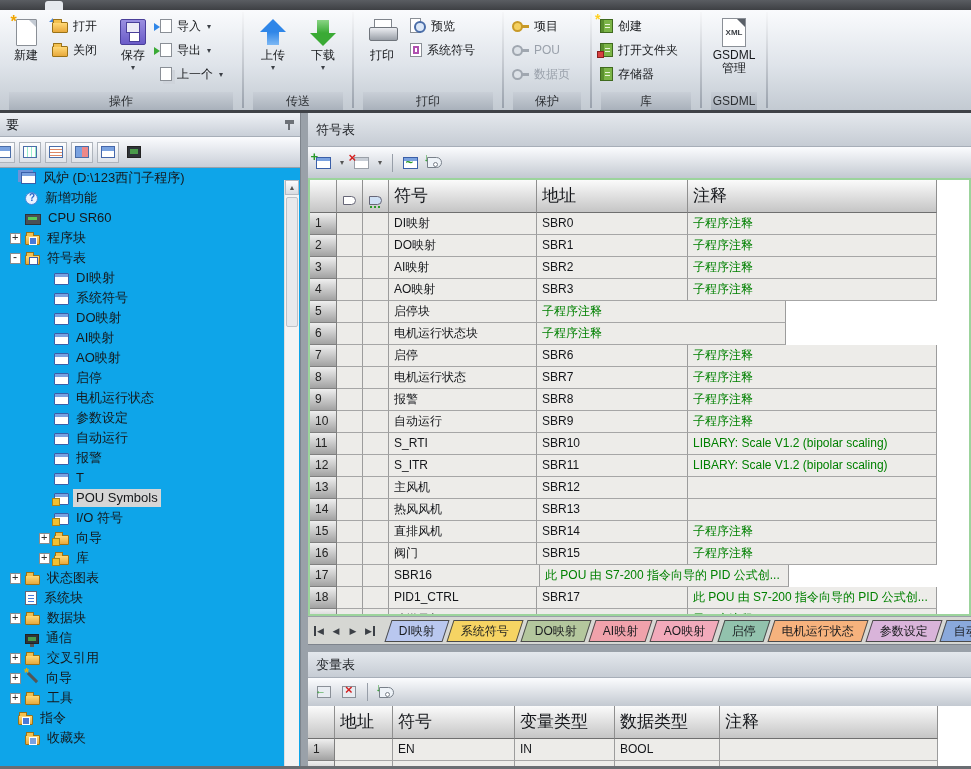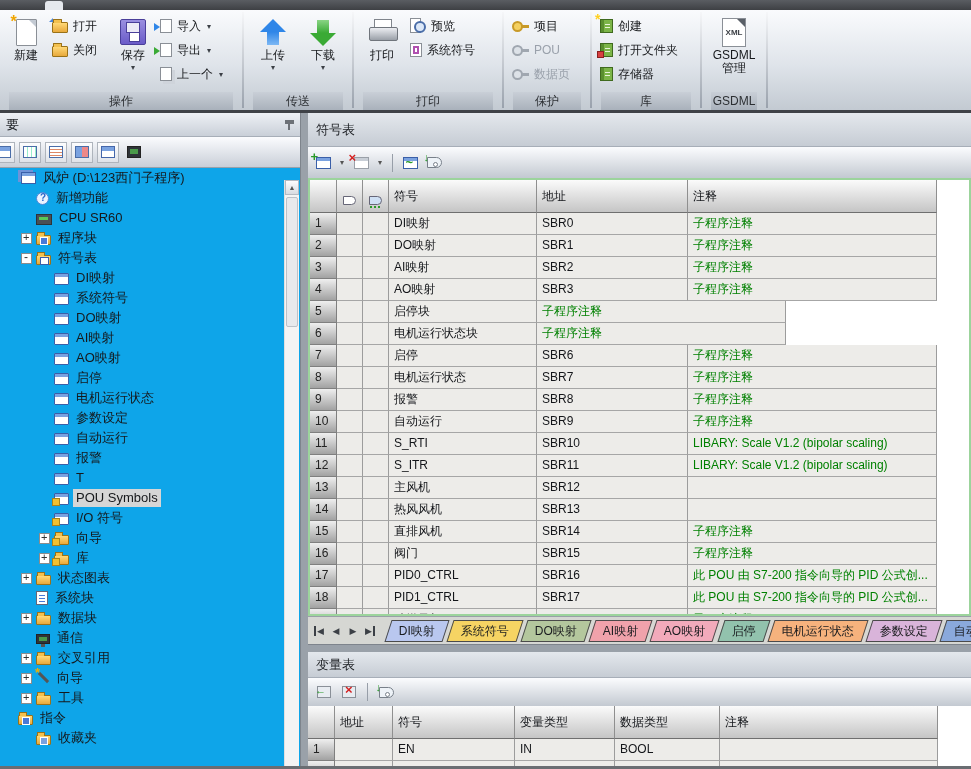--- a/index.html
+++ b/index.html
@@ -90,21 +90,21 @@
   .mi.lines{background:repeating-linear-gradient(#fff 0 2px,#d86 2px 3px)}
   .mi.mix{background:linear-gradient(90deg,#7aa2e0 6px,#e88 6px)}
   .mi.chart{background:linear-gradient(#7aa2e0 4px,#fff 4px);border-color:#46a}
   .mi.mon{background:#2e3338;border-color:#222}
   .mi.mon::before{content:"";position:absolute;left:2px;top:2px;right:2px;bottom:3px;background:#4a9a4a}
 
   
   .tree{flex:1;background:#0ea5e9;position:relative;overflow:hidden;font-size:13px}
   .titem{height:20px;display:flex;align-items:center;gap:4px;white-space:nowrap;cursor:default}
   .titem[data-level="0"]{padding-left:3px}
-  .titem[data-level="1"]{padding-left:21px}
+  .titem[data-level="1"]{padding-left:10px}
   .titem[data-level="2"]{padding-left:39px}
   .exp{width:11px;height:11px;flex:none;position:relative}
   .titem[data-exp="plus"] .exp,.titem[data-exp="minus"] .exp{border:1px solid #8c8c8c;background:#fff}
   .titem[data-exp="plus"] .exp::before{content:"+";position:absolute;left:1px;top:-3px;font-size:11px;color:#333}
   .titem[data-exp="minus"] .exp::before{content:"-";position:absolute;left:2px;top:-4px;font-size:12px;color:#333}
   .tl{padding:0 3px;line-height:18px}
   .titem[data-state="selected"] .tl{background:#d6d6d6}
   .ti{width:16px;height:14px;position:relative;flex:none}
   .ti[data-icon="symtab"],.ti[data-icon="symtab-lock"]{height:12px;width:15px;background:#fff;border:1px solid #3a5fa8;border-radius:1px;margin-top:1px}
   .ti[data-icon="symtab"]::before,.ti[data-icon="symtab-lock"]::before{content:"";position:absolute;top:0;left:0;right:0;height:3px;background:#7aa2e0}
@@ -163,21 +163,21 @@
   .tag::after{content:"↓";position:absolute;left:-4px;top:-7px;color:#2a9a2a;font-size:11px;font-weight:bold}
   .rowins{width:14px;height:12px;background:#e8ecf1;border:1px solid #8a9098;position:relative}
   .rowins::after{content:"←";position:absolute;left:-3px;top:-3px;color:#2a9a2a;font-size:11px;font-weight:bold}
   .rowdel{width:14px;height:12px;background:#e8ecf1;border:1px solid #8a9098;position:relative}
   .rowdel::after{content:"×";position:absolute;left:2px;top:-5px;color:#d42020;font-size:13px;font-weight:bold}
 
   .gridwrap{height:438px;border:2px solid #9cd49c;background:#fff;overflow:hidden;flex:none;position:relative}
   .stable{width:627px}
   .hrow,.drow{display:flex}
   .hc{height:23px;line-height:22px;background:linear-gradient(#fbfbfb,#c5c5c5);border-right:1px solid #8f8f8f;
-      border-bottom:1px solid #6f6f6f;font-size:12px;color:#14161a;padding:16px 5px;white-space:nowrap;overflow:hidden;
+      border-bottom:1px solid #6f6f6f;font-size:17px;color:#14161a;padding:16px 5px;white-space:nowrap;overflow:hidden;
       display:flex;align-items:center}
   .dc{height:22px;line-height:21px;background:#edece9;border-right:1px solid #9c9c9c;border-bottom:1px solid #a6a6a6;
       font-size:12px;color:#14161a;padding:0 5px;white-space:nowrap;overflow:hidden}
   .dc.numc{background:linear-gradient(#efefef,#a2a2a2);border-right:1px solid #7f7f7f;border-bottom:1px solid #7f7f7f;color:#222}
   .dc.cmt{color:#008000}
   .w-num{width:27px;flex:none}.w-f1{width:26px;flex:none}.w-f2{width:26px;flex:none}
   .w-sym{width:148px;flex:none}.w-addr{width:151px;flex:none}.w-cmt{width:249px;flex:none}
   .hdr-tag{width:13px;height:9px;background:#fff;border:1px solid #667;border-radius:0 5px 5px 0;position:relative;margin:auto}
   .hdr-tag.wave{background:#cfe0f4}
   .hdr-tag.wave::after{content:"";position:absolute;left:0;right:0;bottom:-4px;height:2px;
@@ -711,21 +711,20 @@
           <div class="dc w-f1"></div>
           <div class="dc w-f2"></div>
           <div class="dc w-sym">阀门</div>
           <div class="dc w-addr">SBR15</div>
           <div class="dc cmt w-cmt">子程序注释</div>
         </div>
           <div class="drow">
           <div class="dc numc w-num">17</div>
           <div class="dc w-f1"></div>
           <div class="dc w-f2"></div>
-          <div class="dc w-sym">PID0_CTRL</div>
           <div class="dc w-addr">SBR16</div>
           <div class="dc cmt w-cmt">此 POU 由 S7-200 指令向导的 PID 公式创...</div>
         </div>
           <div class="drow">
           <div class="dc numc w-num">18</div>
           <div class="dc w-f1"></div>
           <div class="dc w-f2"></div>
           <div class="dc w-sym">PID1_CTRL</div>
           <div class="dc w-addr">SBR17</div>
           <div class="dc cmt w-cmt">此 POU 由 S7-200 指令向导的 PID 公式创...</div>

